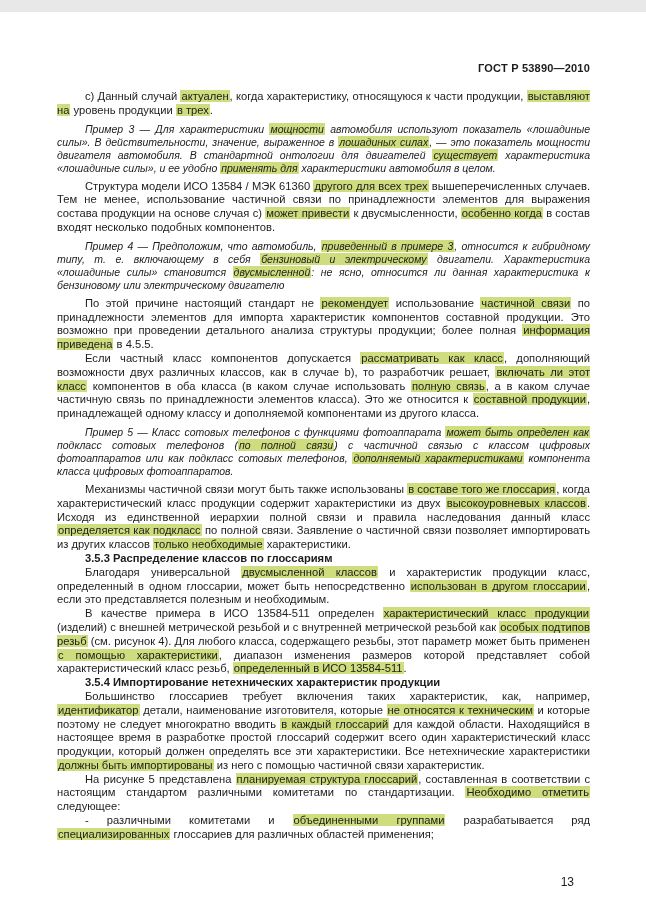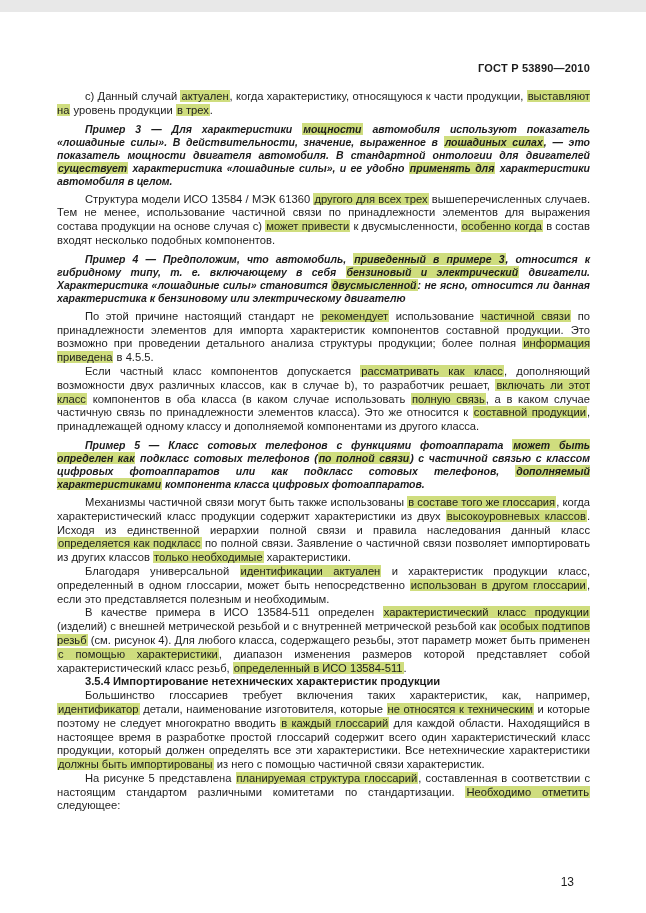--- a/index.html
+++ b/index.html
@@ -17,21 +17,21 @@
     position:absolute; top:50px; right:56px;
     font-size:11px; font-weight:bold; letter-spacing:0.2px;
   }
   .content {
     position:absolute; top:78px; left:57px; width:533px;
     font-size:11.2px; line-height:13.8px;
     text-align:justify;
   }
   .content p { margin:0; text-indent:28px; }
   .content p.example {
-    font-style:italic; font-weight:bold;
+    font-style:italic; font-weight:normal;
     font-size:10.5px; line-height:13px;
     margin:5px 0;
   }
   .content p.heading { font-weight:bold; }
   .content p.list-item { text-indent:28px; }
   mark {
     background: var(--hl, #cfdd7e);
     color: inherit;
     padding:0 1px;
   }
@@ -46,29 +46,31 @@
 <div class="page">
 
   <div class="doc-header">
     <span>ГОСТ Р 53890—2010</span>
   </div>
 
   <div class="content">
     <p class="body">с) Данный случай <mark>актуален</mark>, когда характеристику, относящуюся к части продукции, <mark>выставляют на</mark> уровень продукции <mark>в трех</mark>.</p>
     <p class="example">Пример 3 — Для характеристики <mark>мощности</mark> автомобиля используют показатель «лошадиные силы». В действительности, значение, выраженное в <mark>лошадиных силах</mark>, — это показатель мощности двигателя автомобиля. В стандартной онтологии для двигателей <mark>существует</mark> характеристика «лошадиные силы», и ее удобно <mark>применять для</mark> характеристики автомобиля в целом.</p>
     <p class="body">Структура модели ИСО 13584 / МЭК 61360 <mark>другого для всех трех</mark> вышеперечисленных случаев. Тем не менее, использование частичной связи по принадлежности элементов для выражения состава продукции на основе случая с) <mark>может привести</mark> к двусмысленности, <mark>особенно когда</mark> в состав входят несколько подобных компонентов.</p>
-    <p class="example">Пример 4 — Предположим, что автомобиль, <mark>приведенный в примере 3</mark>, относится к гибридному типу, т. е. включающему в себя <mark>бензиновый и электрический</mark> двигатели. Характеристика «лошадиные силы» становится <mark>двусмысленной</mark>: не ясно, относится ли данная характеристика к бензиновому или электрическому двигателю</p>
+    <p class="example">Пример 4 — Предположим, что автомобиль, <mark>приведенный в примере 3</mark>, относится к гибридному типу, т. е. включающему в себя <mark>бензиновый и электрическому</mark> двигатели. Характеристика «лошадиные силы» становится <mark>двусмысленной</mark>: не ясно, относится ли данная характеристика к бензиновому или электрическому двигателю</p>
     <p class="body">По этой причине настоящий стандарт не <mark>рекомендует</mark> использование <mark>частичной связи</mark> по принадлежности элементов для импорта характеристик компонентов составной продукции. Это возможно при проведении детального анализа структуры продукции; более полная <mark>информация приведена</mark> в 4.5.5.</p>
     <p class="body">Если частный класс компонентов допускается <mark>рассматривать как класс</mark>, дополняющий возможности двух различных классов, как в случае b), то разработчик решает, <mark>включать ли этот класс</mark> компонентов в оба класса (в каком случае использовать <mark>полную связь</mark>, а в каком случае частичную связь по принадлежности элементов класса). Это же относится к <mark>составной продукции</mark>, принадлежащей одному классу и дополняемой компонентами из другого класса.</p>
     <p class="example">Пример 5 — Класс сотовых телефонов с функциями фотоаппарата <mark>может быть определен как</mark> подкласс сотовых телефонов (<mark>по полной связи</mark>) с частичной связью с классом цифровых фотоаппаратов или как подкласс сотовых телефонов, <mark>дополняемый характеристиками</mark> компонента класса цифровых фотоаппаратов.</p>
     <p class="body">Механизмы частичной связи могут быть также использованы <mark>в составе того же глоссария</mark>, когда характеристический класс продукции содержит характеристики из двух <mark>высокоуровневых классов</mark>. Исходя из единственной иерархии полной связи и правила наследования данный класс <mark>определяется как подкласс</mark> по полной связи. Заявление о частичной связи позволяет импортировать из других классов <mark>только необходимые</mark> характеристики.</p>
-    <p class="body">Благодаря универсальной <mark>идентификации актуален</mark> и характеристик продукции класс, определенный в одном глоссарии, может быть непосредственно <mark>использован в другом глоссарии</mark>, если это представляется полезным и необходимым.</p>
+    <p class="heading">3.5.3 Распределение классов по глоссариям</p>
+    <p class="body">Благодаря универсальной <mark>двусмысленной классов</mark> и характеристик продукции класс, определенный в одном глоссарии, может быть непосредственно <mark>использован в другом глоссарии</mark>, если это представляется полезным и необходимым.</p>
     <p class="body">В качестве примера в ИСО 13584-511 определен <mark>характеристический класс продукции</mark> (изделий) с внешней метрической резьбой и с внутренней метрической резьбой как <mark>особых подтипов резьб</mark> (см. рисунок 4). Для любого класса, содержащего резьбы, этот параметр может быть применен <mark>с помощью характеристики</mark>, диапазон изменения размеров которой представляет собой характеристический класс резьб, <mark>определенный в ИСО 13584-511</mark>.</p>
     <p class="heading">3.5.4 Импортирование нетехнических характеристик продукции</p>
     <p class="body">Большинство глоссариев требует включения таких характеристик, как, например, <mark>идентификатор</mark> детали, наименование изготовителя, которые <mark>не относятся к техническим</mark> и которые поэтому не следует многократно вводить <mark>в каждый глоссарий</mark> для каждой области. Находящийся в настоящее время в разработке простой глоссарий содержит всего один характеристический класс продукции, который должен определять все эти характеристики. Все нетехнические характеристики <mark>должны быть импортированы</mark> из него с помощью частичной связи характеристик.</p>
     <p class="body">На рисунке 5 представлена <mark>планируемая структура глоссарий</mark>, составленная в соответствии с настоящим стандартом различными комитетами по стандартизации. <mark>Необходимо отметить</mark> следующее:</p>
+    <p class="body list-item">- различными комитетами и <mark>объединенными группами</mark> разрабатывается ряд <mark>специализированных</mark> глоссариев для различных областей применения;</p>
   </div>
 
   <div class="page-footer">
     <span>13</span>
   </div>
 
 </div>
 
 </body></html>

